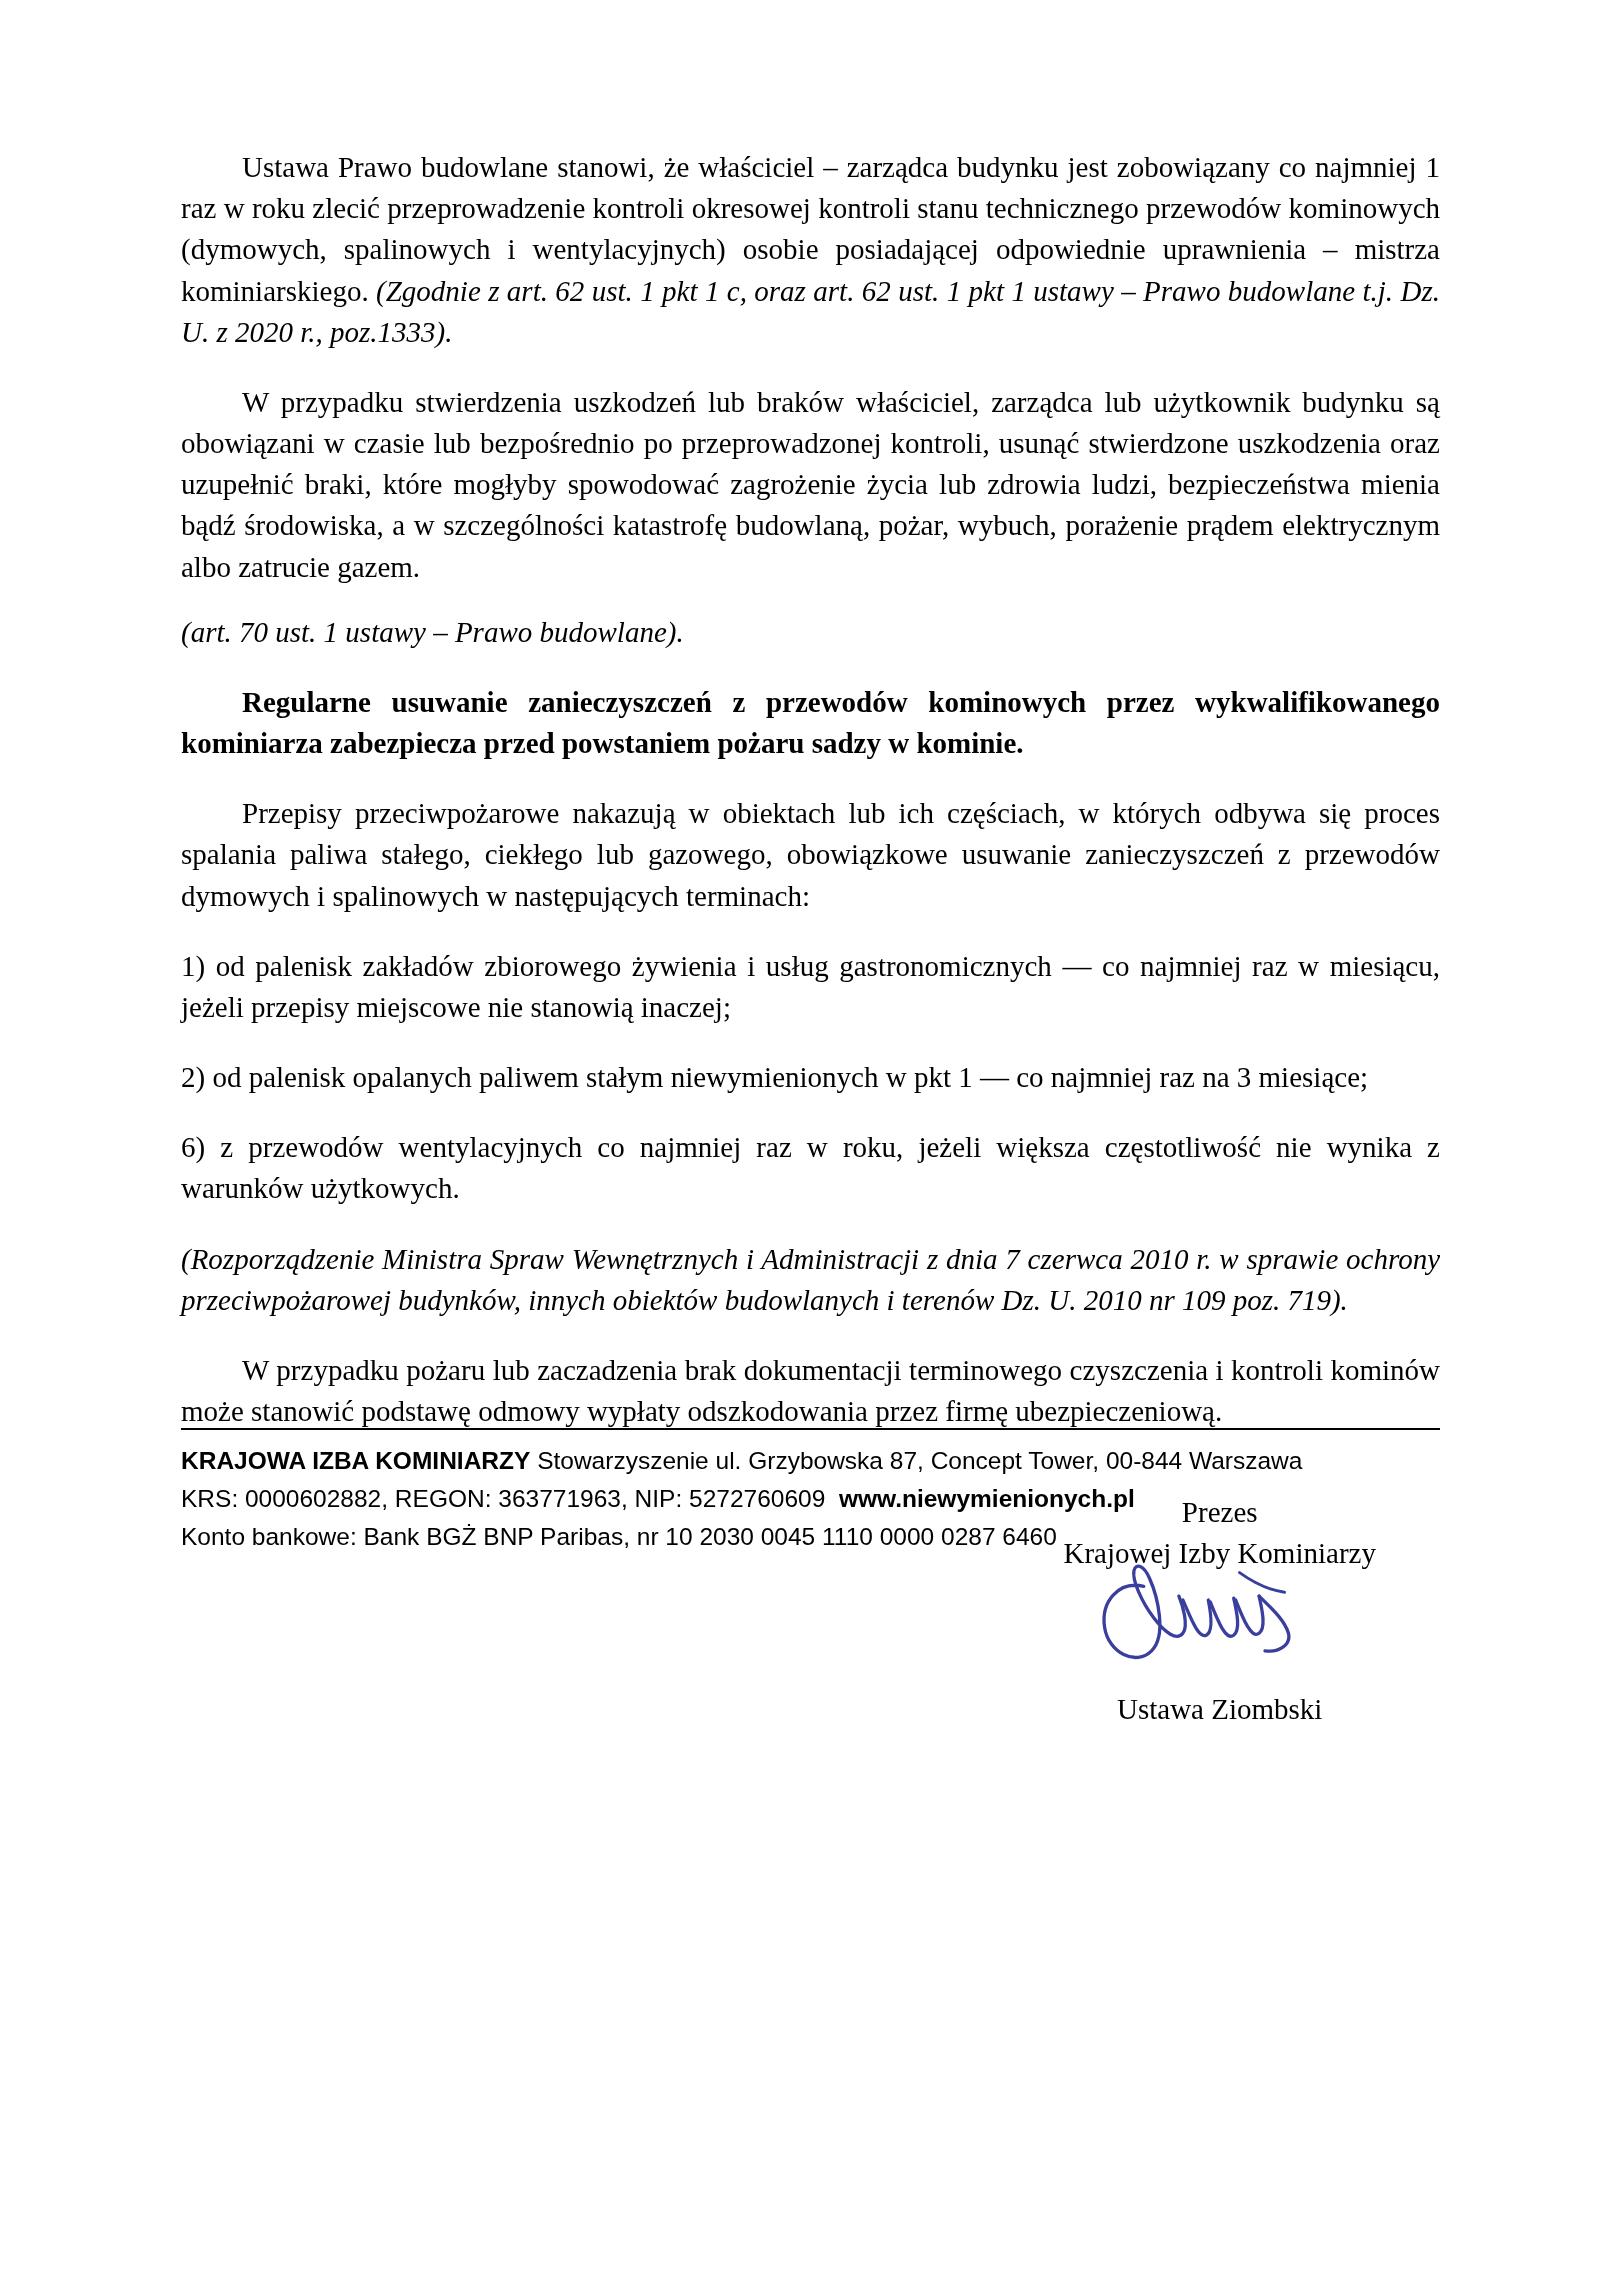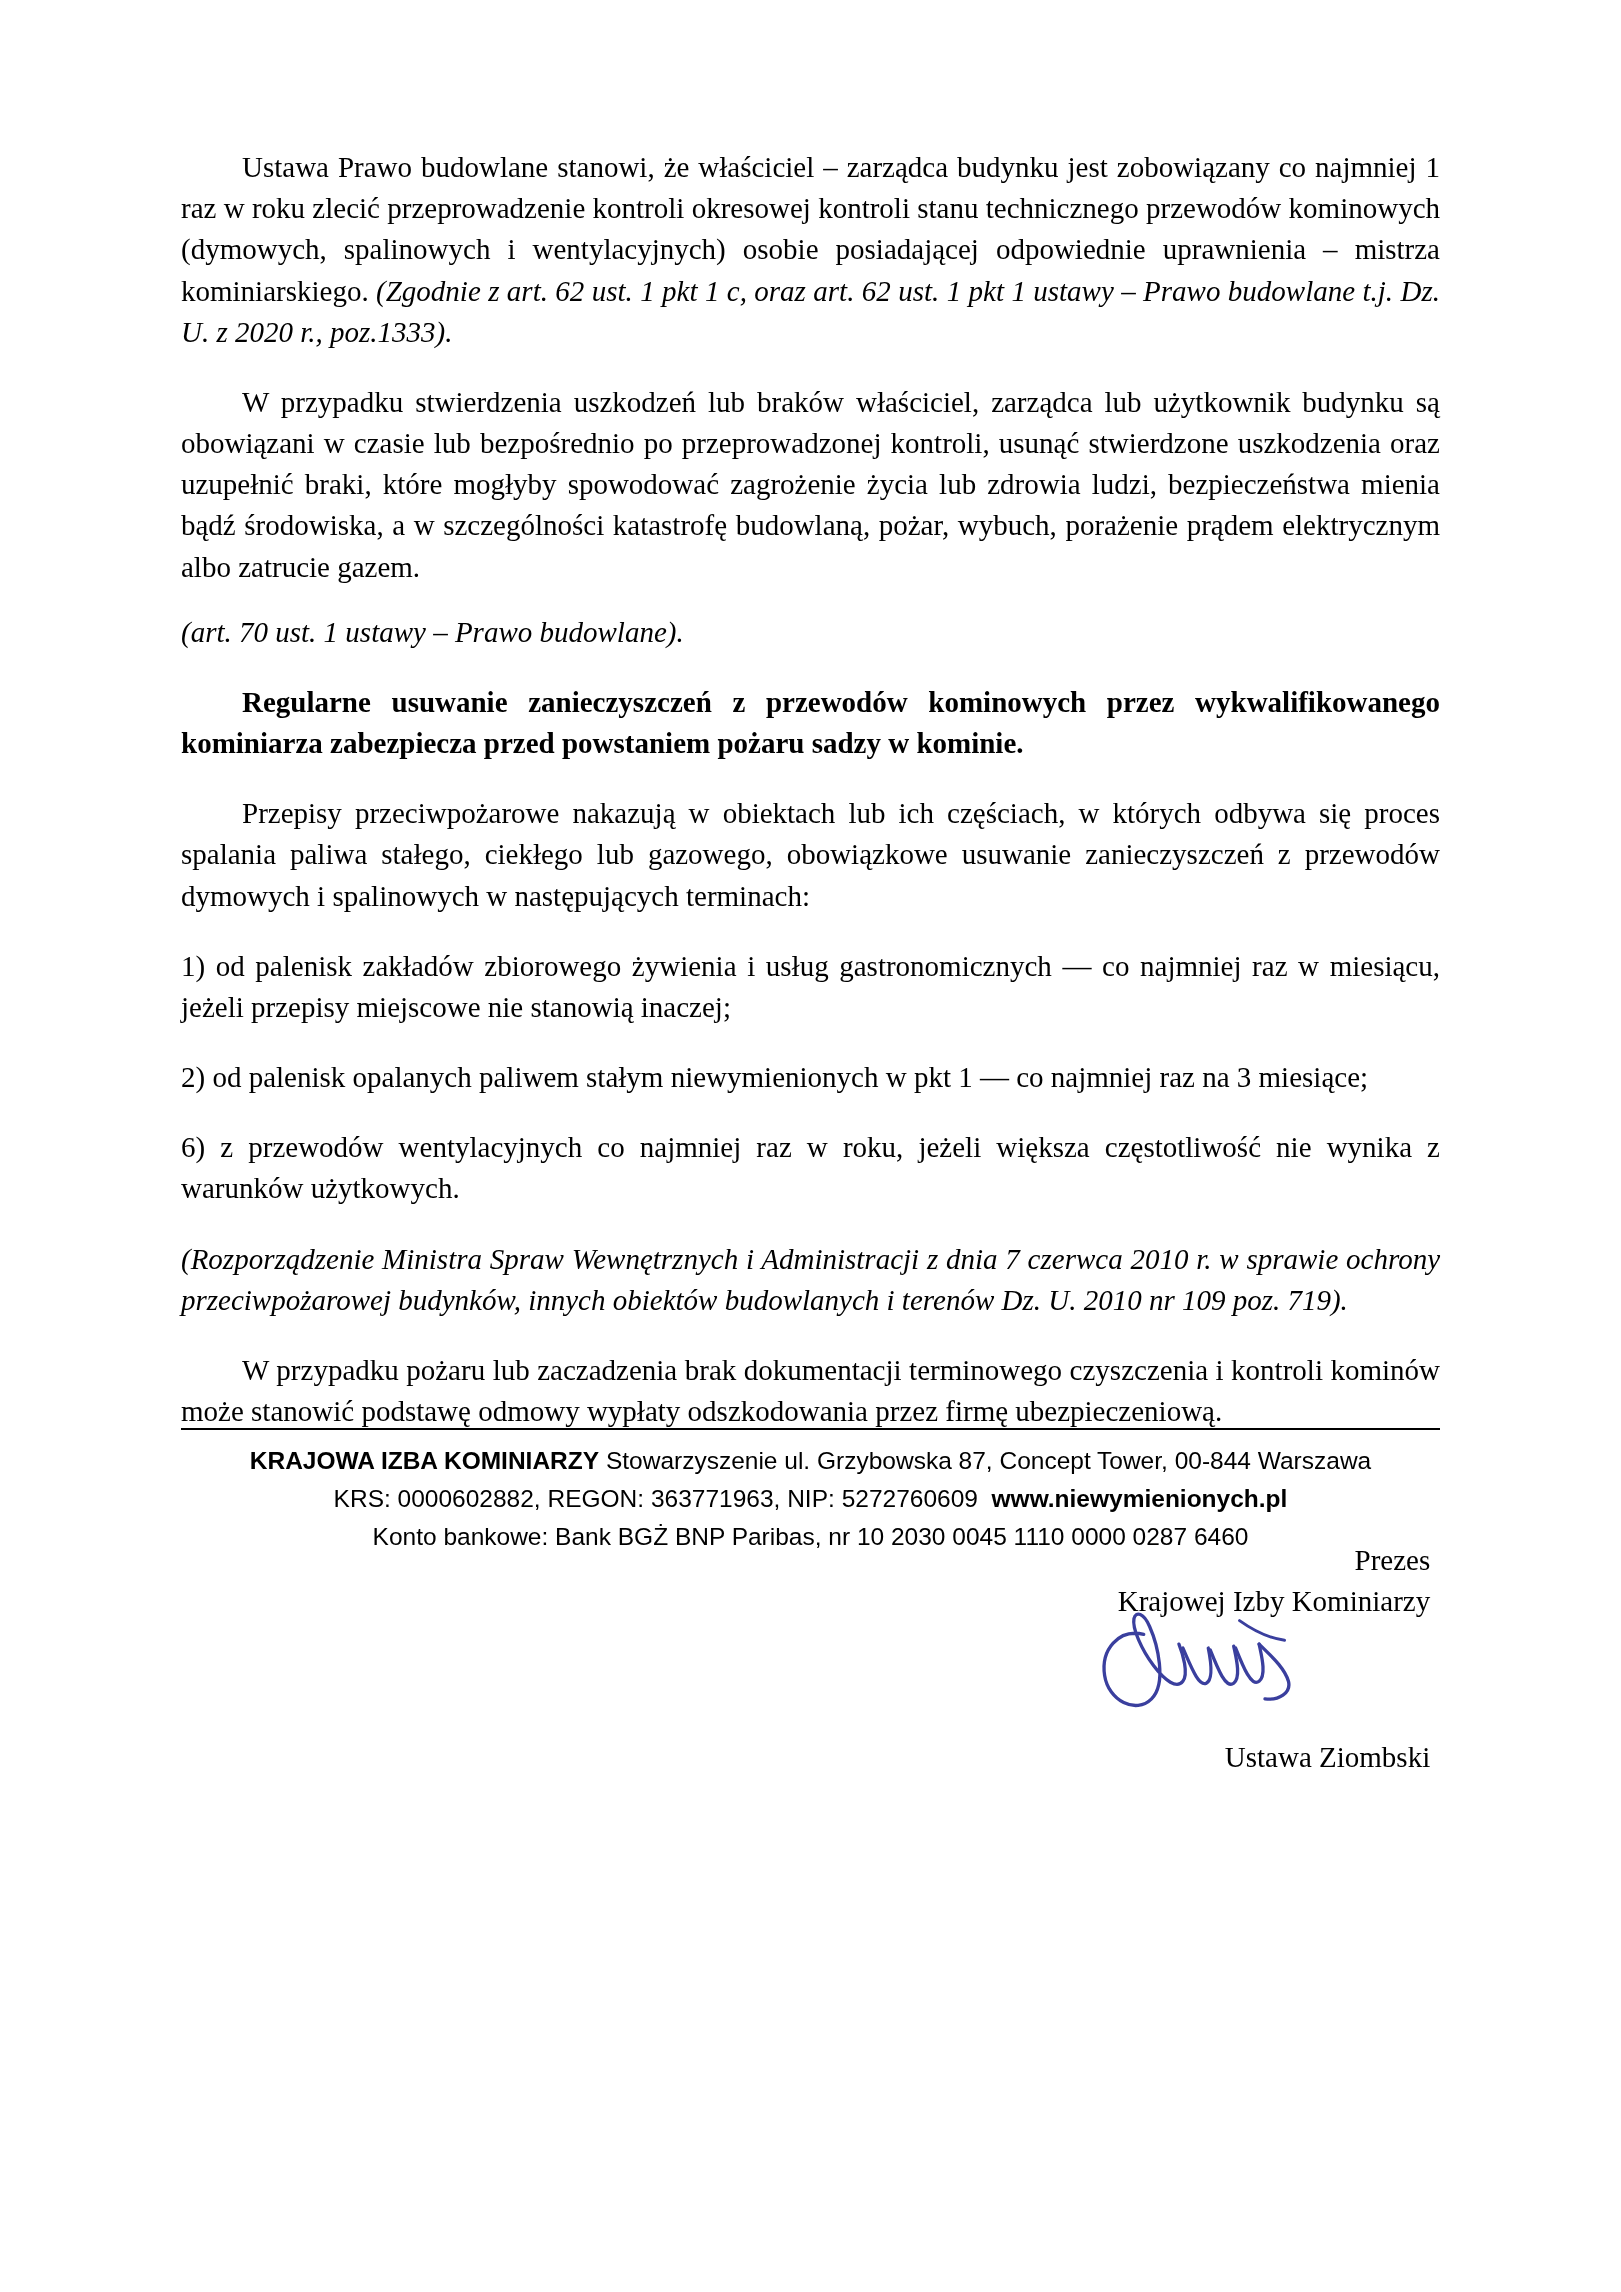--- a/index.html
+++ b/index.html
@@ -40,22 +40,22 @@
   .para-tight {
     margin-bottom: 24px;
   }
   .para-list {
     margin-bottom: 29px;
   }
   .no-indent {
     text-indent: 0;
   }
   .signature-block {
-    margin-top: 108px;
-    text-align: right;
+    margin-top: 60px;
+    text-align: center;
     width: 421px;
     margin-left: auto;
     margin-right: 9.8px;
     position: relative;
   }
   .signature-line {
     font-size: 29px;
     line-height: 1.42;
   }
   .sig-scribble {
@@ -72,21 +72,21 @@
     font-size: 29px;
     margin-top: 2px;
   }
   .footer {
     position: absolute;
     left: 181px;
     right: 181px;
     bottom: 96px;
     border-top: 2px solid #000;
     padding-top: 11.8px;
-    text-align: center;
+    text-align: left;
     font-family: "Liberation Sans", sans-serif;
     font-size: 24.5px;
     line-height: 1.55;
   }
   .footer .line1 .strong {
     font-weight: bold;
   }
   .footer .line2 .site {
     font-weight: bold;
   }

